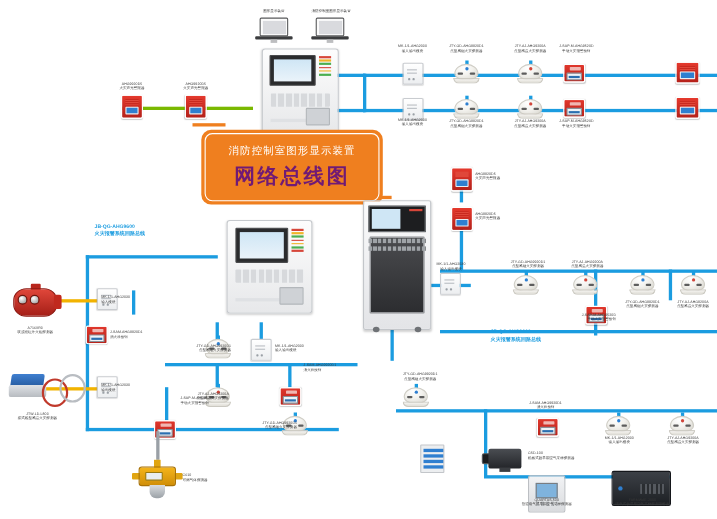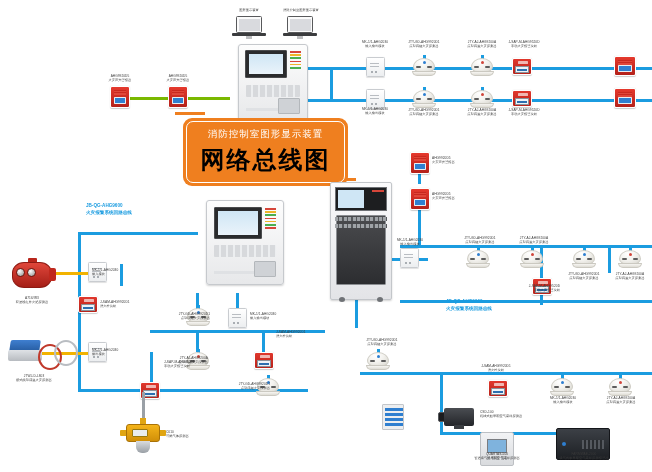--- a/index.html
+++ b/index.html
@@ -9,21 +9,21 @@
   .lbl{position:absolute;font-size:3.2px;line-height:1.35;color:#3a3a3a;text-align:center;white-space:nowrap;letter-spacing:.02em;}
   .lbl .m{display:block;}
   .lbl .c{display:block;}
   .bus{position:absolute;background:#1b9ce0;}
   .bus.g{background:#7ab800;}
   .bus.y{background:#f2b300;}
   .bus.gray{background:#9aa0a6;}
   .title-block{position:absolute;left:183px;top:118px;width:165px;height:68px;background:#ef7f1f;border-radius:9px;box-sizing:border-box;padding:3px;}
   .title-inner{width:100%;height:100%;border:1.4px solid #ffffff;border-radius:7px;box-sizing:border-box;display:flex;flex-direction:column;align-items:center;justify-content:center;}
   .title-sub{color:#ffffff;font-size:9.5px;letter-spacing:1px;margin-bottom:3px;font-family:"DejaVu Sans",sans-serif;}
-  .title-main{color:#000000;font-size:24px;font-weight:bold;letter-spacing:2px;font-family:"DejaVu Sans",sans-serif;}
+  .title-main{color:#701a75;font-size:19px;font-weight:bold;letter-spacing:2px;font-family:"DejaVu Sans",sans-serif;}
   .blue-head{position:absolute;color:#1b9ce0;font-size:4.6px;line-height:1.5;white-space:nowrap;font-weight:bold;}
   .blue-head .l2{display:block;}
   
   .laptop{position:absolute;width:34px;height:24px;}
   .laptop .scr{position:absolute;left:4px;top:0;width:26px;height:17px;background:#fbfbfb;border:1.4px solid #58595b;border-radius:1.5px;box-sizing:border-box;}
   .laptop .scr i{position:absolute;left:1.5px;top:1.5px;right:1.5px;bottom:1.5px;background:#d9dade;display:block;}
   .laptop .base{position:absolute;left:0;top:17px;width:34px;height:3.4px;background:#3b3c3e;border-radius:1px;}
   .laptop .foot{position:absolute;left:14px;top:20.4px;width:6px;height:2.6px;background:#bdbec0;}
   
   .det{position:absolute;width:24px;height:18px;}

